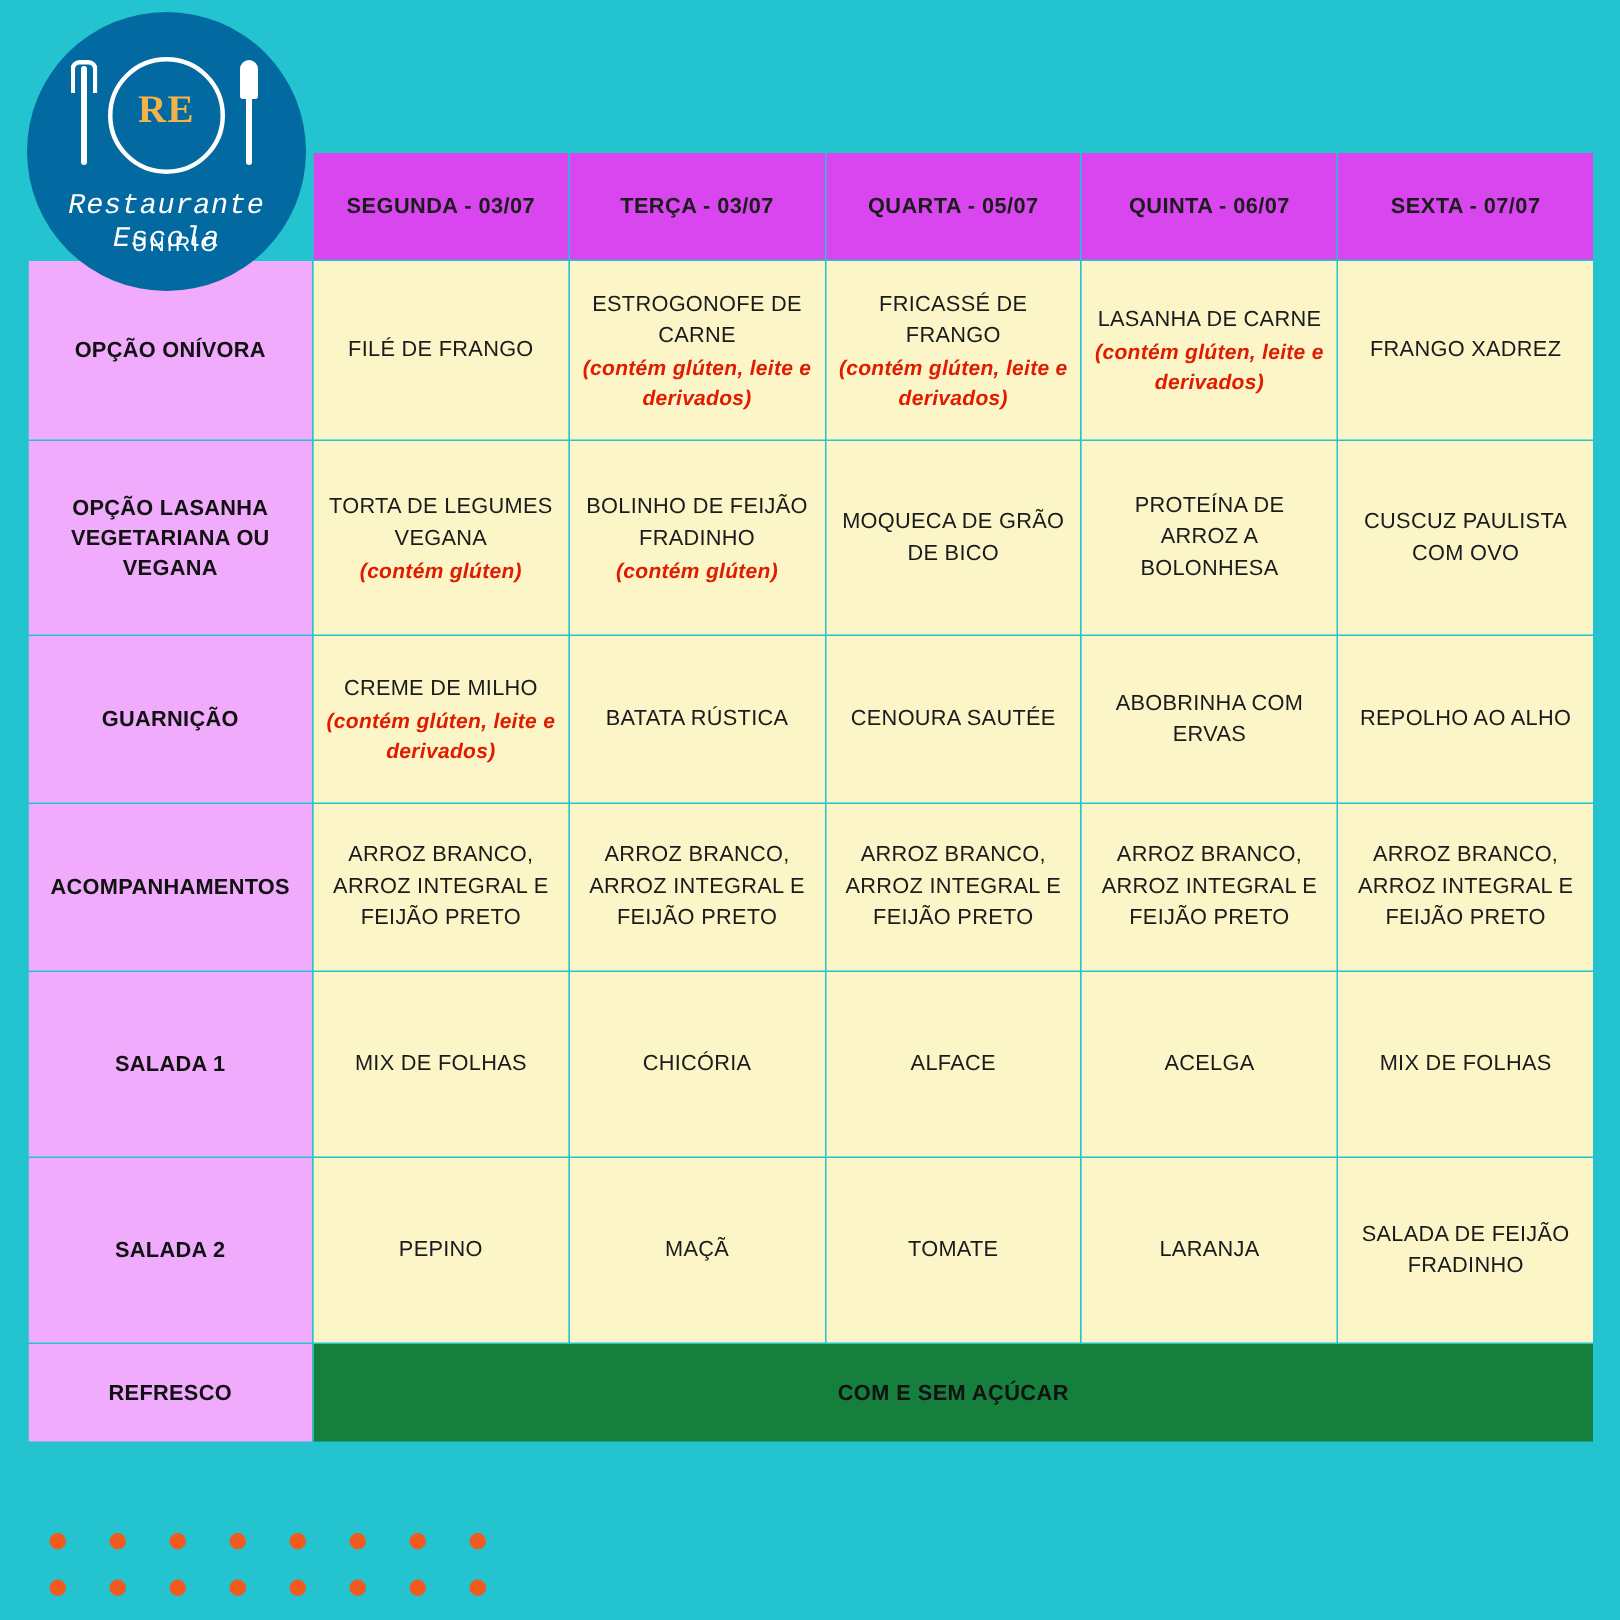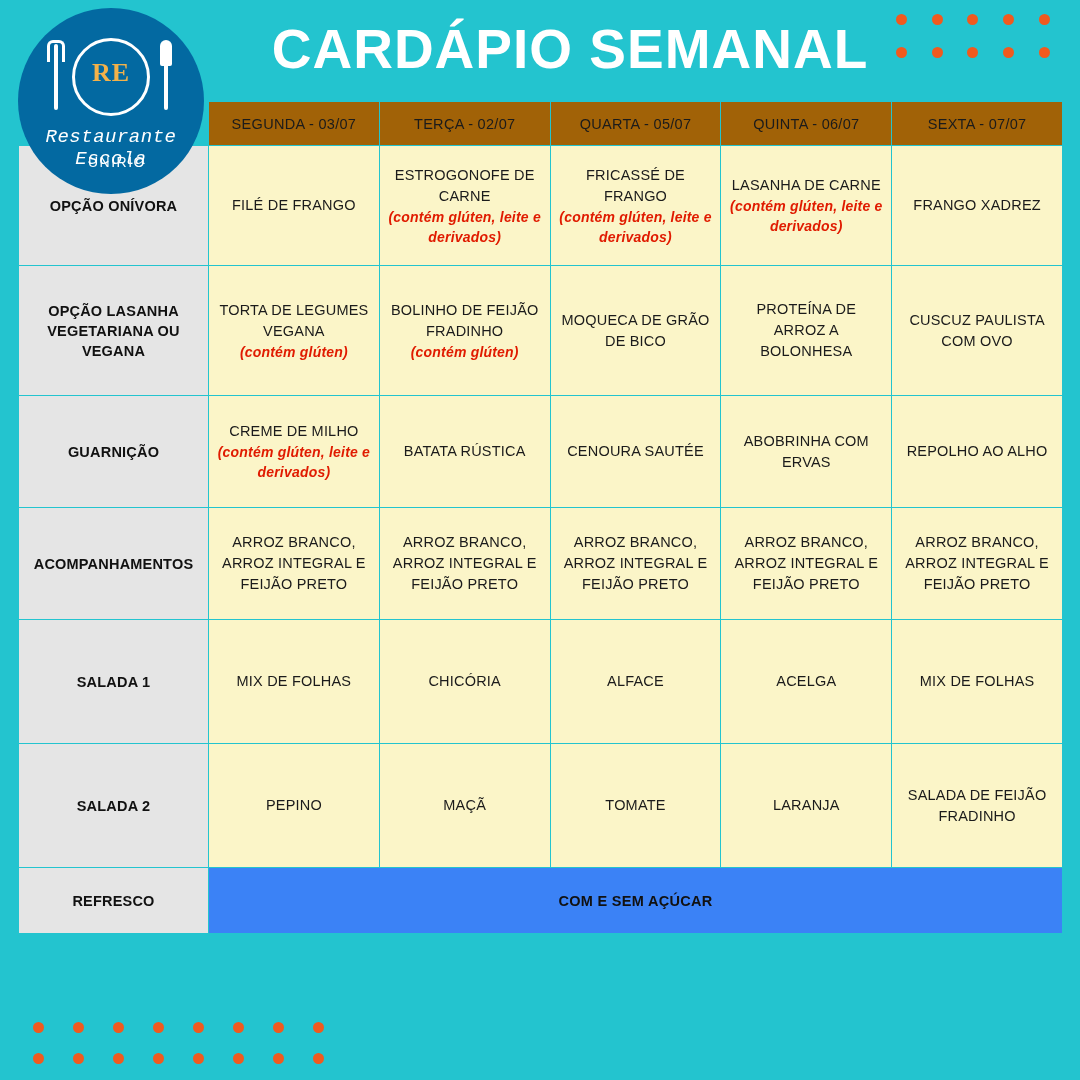--- a/index.html
+++ b/index.html
@@ -180,29 +180,29 @@
     text-align: center;
     vertical-align: middle;
     padding: 6px 8px;
     box-sizing: border-box;
   }
   th.corner {
     background: #23c4cf;
     border: 1px solid #23c4cf;
   }
   th.day {
-    background: #a16207;
+    background: #d946ef;
     color: #1b1b1b;
     font-size: 14.5px;
-    font-weight: normal;
-    height: 44px;
+    font-weight: bold;
+    height: 72px;
     letter-spacing: 0.3px;
   }
   td.rowhead {
-    background: #e5e5e5;
+    background: #f0abfc;
     color: #111;
     font-size: 14.5px;
     font-weight: bold;
     letter-spacing: 0.2px;
     line-height: 20px;
   }
   td.cell {
     background: #fbf5c8;
     color: #1b1b1b;
     font-size: 14.5px;
@@ -211,21 +211,21 @@
   }
   td.cell .note {
     display: block;
     color: #e01b00;
     font-style: italic;
     font-weight: bold;
     font-size: 14px;
     line-height: 20px;
   }
   td.refresco {
-    background: #3b82f6;
+    background: #15803d;
     font-size: 14.5px;
     font-weight: bold;
     color: #111;
     letter-spacing: 0.3px;
   }
   tr.r-onivora td { height: 120px; }
   tr.r-veg td { height: 130px; }
   tr.r-guarn td { height: 112px; }
   tr.r-acomp td { height: 112px; }
   tr.r-sal1 td { height: 124px; }
@@ -244,35 +244,20 @@
     font-weight: bold;
     letter-spacing: 0.3px;
     white-space: nowrap;
   }
 </style>
 </head>
 <body>
 
 <div class="poster">
 
-  <div class="header">
-    <div class="title">CARDÁPIO SEMANAL</div>
-    <div class="dots-top" id="dots-top">
-        <span class="dot"></span>
-        <span class="dot"></span>
-        <span class="dot"></span>
-        <span class="dot"></span>
-        <span class="dot"></span>
-        <span class="dot"></span>
-        <span class="dot"></span>
-        <span class="dot"></span>
-        <span class="dot"></span>
-        <span class="dot"></span>
-      </div>
-  </div>
 
   <div class="logo">
     <div class="logo-inner">
       <span class="logo-fork"></span>
       <span class="logo-knife"></span>
       <span class="logo-plate"></span>
       <span class="logo-re">RE</span>
       <div class="logo-name">Restaurante Escola</div>
       <div class="logo-sub">UNIRIO</div>
     </div>
@@ -284,21 +269,21 @@
       <col class="day">
         <col class="day">
         <col class="day">
         <col class="day">
         <col class="day">
     </colgroup>
     <thead>
       <tr>
         <th class="corner"></th>
         <th class="day">SEGUNDA - 03/07</th>
-        <th class="day">TERÇA - 02/07</th>
+        <th class="day">TERÇA - 03/07</th>
         <th class="day">QUARTA - 05/07</th>
         <th class="day">QUINTA - 06/07</th>
         <th class="day">SEXTA - 07/07</th>
       </tr>
     </thead>
     <tbody>
       <tr class="r-onivora">
         <td class="rowhead">OPÇÃO ONÍVORA</td>
         <td class="cell">
           <span>FILÉ DE FRANGO</span>

